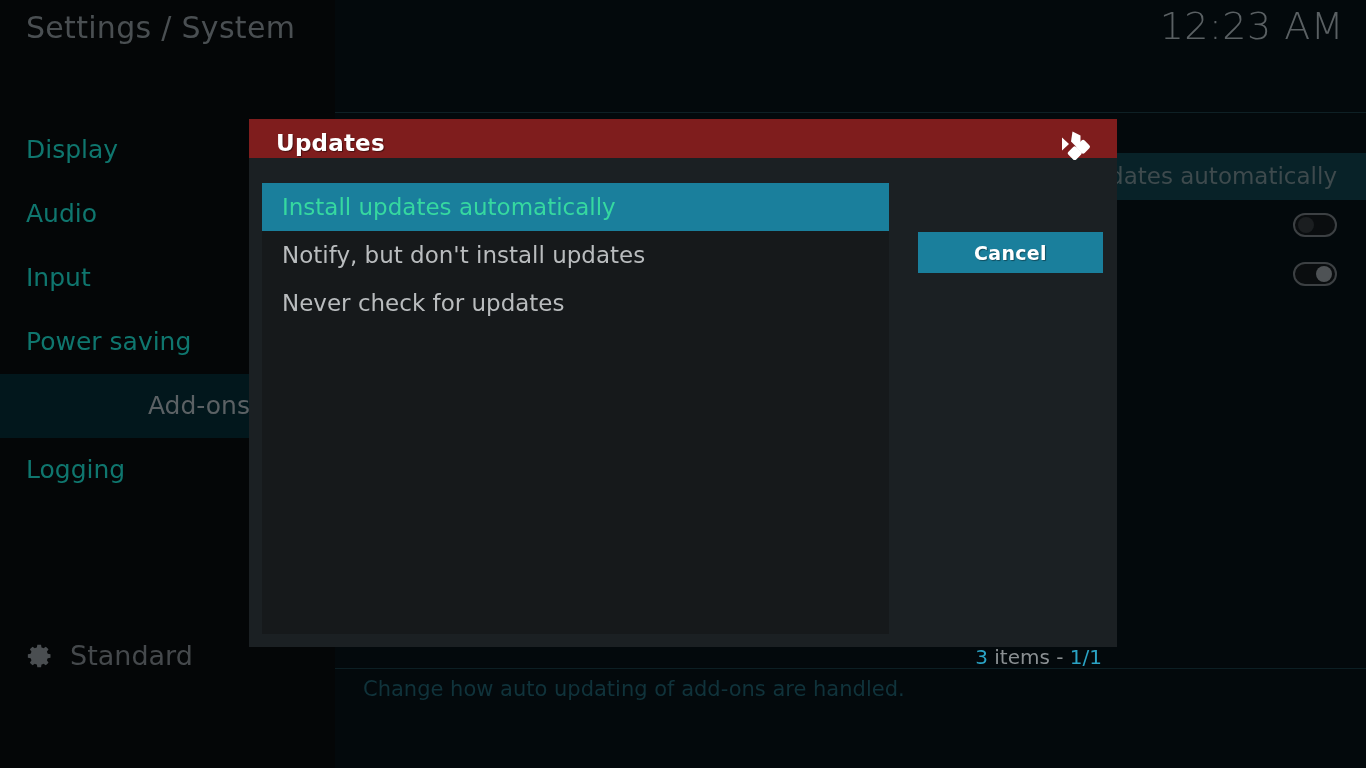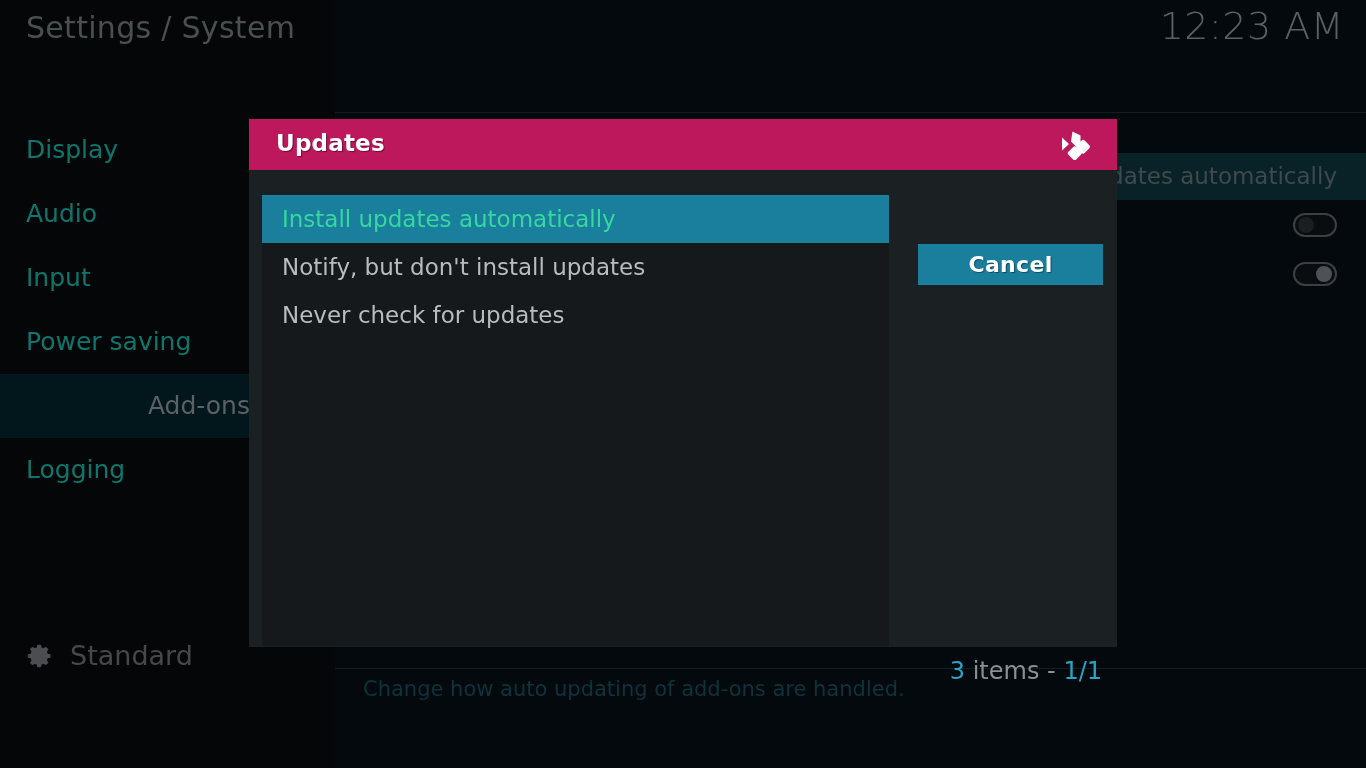--- a/index.html
+++ b/index.html
@@ -96,21 +96,21 @@
 
   
   .dialog {
     position:absolute; left:249px; top:119px;
     width:868px; height:528px;
     background:#1b2023;
     box-shadow:0 0 0 0 rgba(0,0,0,0);
   }
   .dialog-header {
     position:relative;
-    height:51px; background:#be185d;padding-left:10px;
+    height:39px; background:#7f1d1d;padding-left:10px;
   }
   .dialog-title {
     position:absolute; left:27px; top:11px;
     font-size:23px; font-weight:700; color:#ffffff;
     text-shadow:1px 1px 1px rgba(0,0,0,0.45);
     letter-spacing:0.2px;
   }
   .kodi-logo {
     position:absolute; right:23px; top:9px;
     width:36px; height:32px;
@@ -132,30 +132,30 @@
   .list-item.sel {
     background:#1a7f9c;
     color:#36d8a0;
   }
 
   .cancel-btn {
     position:absolute; left:669px; top:74px;
     width:185px; height:41px;
     background:#1a7f9c;
     border:none;
-    color:#ffffff; font-size:22px; font-weight:700;
+    color:#ffffff; font-size:19px; font-weight:700;
     font-family:"DejaVu Sans", sans-serif;
     text-shadow:1px 1px 1px rgba(0,0,0,0.4);
     display:flex; align-items:center; justify-content:center;
     letter-spacing:0.3px;
   }
 
   .item-count {
     position:absolute; right:15px; top:487px;
-    font-size:24px; color:#8a8f92;
+    font-size:20px; color:#8a8f92;
     white-space:nowrap;
   }
   .item-count .accent { color:#2aa3c4; }
 </style>
 </head>
 <body>
 
 <div id="screen">
 
   <div class="bg-sidebar"></div>

